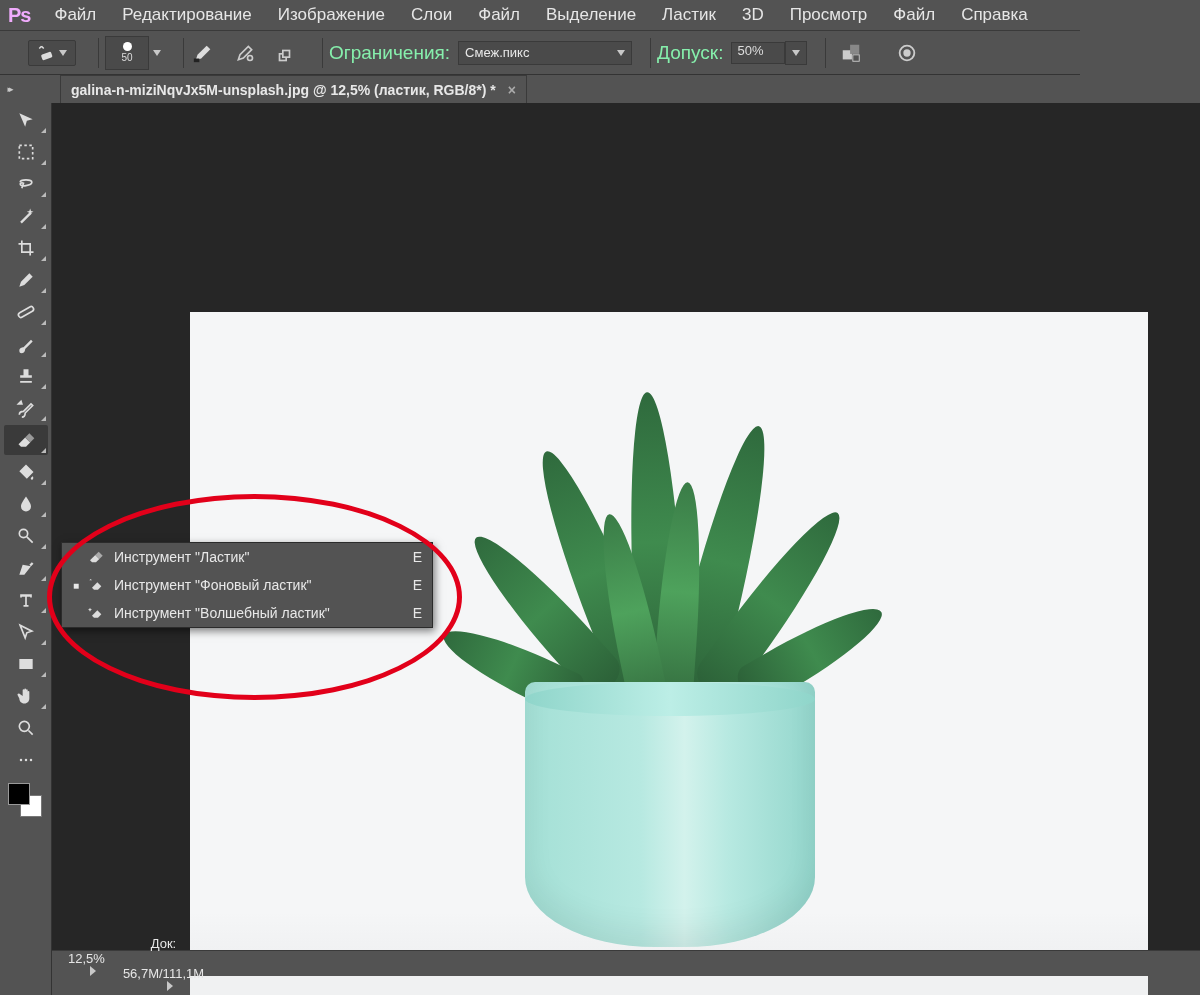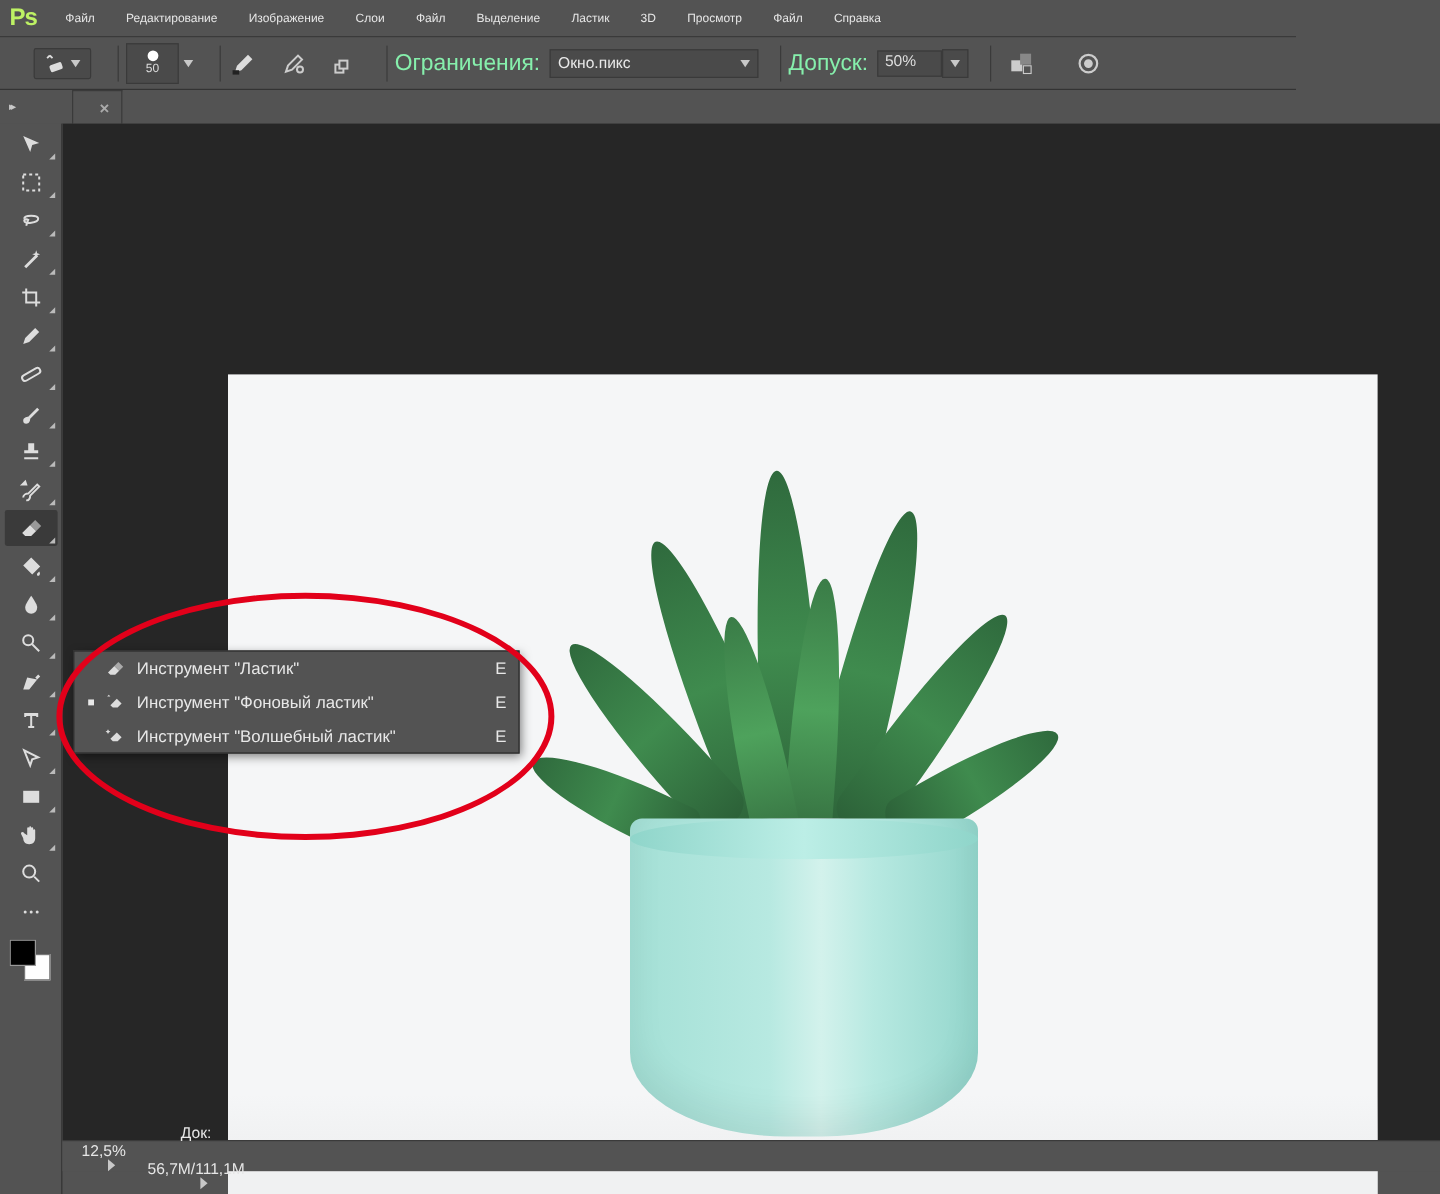--- a/index.html
+++ b/index.html
@@ -1,20 +1,20 @@
 <!DOCTYPE html>
 <html><head>
 <meta charset="utf-8">
 <style>
   html,body{margin:0;padding:0;width:1200px;height:995px;background:#535353;font-family:"Segoe UI",Tahoma,Arial,sans-serif;color:#ddd;overflow:hidden;font-size:14px;}
   *{box-sizing:border-box;}
 
   .menubar{position:absolute;left:0;top:0;width:1200px;height:30px;display:flex;align-items:center;background:#535353;padding-left:8px;}
-  .menubar .ps-logo{color:#bef264;font-weight:bold;font-size:20px;margin-right:24px;letter-spacing:-1px;}
-  .menubar .menu-item{color:#e6e6e6;margin-right:26px;font-size:10px;cursor:default;}
+  .menubar .ps-logo{color:#f0abfc;font-weight:bold;font-size:20px;margin-right:24px;letter-spacing:-1px;}
+  .menubar .menu-item{color:#e6e6e6;margin-right:26px;font-size:17px;cursor:default;}
 
   .optbar{position:absolute;left:0;top:30px;width:1080px;height:45px;background:#535353;border-top:1px solid #3a3a3a;border-bottom:1px solid #333;display:flex;align-items:center;padding-left:28px;}
   .optbar .ob-item{display:flex;align-items:center;margin-right:16px;}
   .optbar .ob-tool{width:48px;height:26px;border:1px solid #3a3a3a;background:#4a4a4a;border-radius:2px;display:flex;align-items:center;justify-content:center;}
   .optbar .sep{width:1px;height:30px;background:#3a3a3a;margin:0 6px;}
   .brush-prev{width:44px;height:34px;border:1px solid #3a3a3a;background:#4a4a4a;display:flex;flex-direction:column;align-items:center;justify-content:center;font-size:10px;color:#ddd;position:relative;}
   .brush-prev .dot{width:9px;height:9px;border-radius:50%;background:#fff;margin-bottom:1px;}
   .optbar .chev{width:0;height:0;border-left:4px solid transparent;border-right:4px solid transparent;border-top:6px solid #c8c8c8;margin-left:4px;}
   .icon-btn{width:26px;height:26px;display:flex;align-items:center;justify-content:center;color:#c8c8c8;}
   .lbl{color:#86efac;font-size:19px;margin-right:8px;}
@@ -108,21 +108,21 @@
   </div>
   <div class="ob-item icon-btn">
     <svg width="20" height="20" viewBox="0 0 24 24" stroke="#ccc" fill="none" stroke-width="2">
         <rect x="3" y="13" width="8" height="8"></rect>
         <rect x="7" y="9" width="8" height="8" fill="#555"></rect>
       </svg>
   </div>
   <div class="sep"></div>
   <span class="lbl">Ограничения:</span>
   <div class="dd" style="width:174px">
-    <span>Окно.пикс</span>
+    <span>Смеж.пикс</span>
     <div class="chev"></div>
   </div>
   <div class="sep" style="margin-left:18px"></div>
   <span class="lbl">Допуск:</span>
   <div class="numbox">
     <span>50%</span>
   </div>
   <div class="dd" style="width:22px;padding:0;justify-content:center">
       <div class="chev" style="margin:0"></div>
     </div>
@@ -140,20 +140,21 @@
         <circle cx="12" cy="12" r="3" fill="#ccc"></circle>
       </svg>
   </div>
 </div>
 
 <div class="expander">
     <span class="arrs">▸▸</span>
   </div>
 
 <div class="doc-tab">
+  <span>galina-n-miziNqvJx5M-unsplash.jpg @ 12,5% (ластик, RGB/8*) *</span>
   <span class="x">×</span>
 </div>
 
 <div class="canvas-area">
   <div class="photo">
     <div class="table-shadow"></div>
 
     <div class="leaf" style="left:440px;top:80px;width:50px;height:300px;transform:rotate(-3deg)"></div>
     <div class="leaf" style="left:380px;top:130px;width:50px;height:260px;transform:rotate(-22deg)"></div>
     <div class="leaf" style="left:510px;top:110px;width:50px;height:280px;transform:rotate(14deg)"></div>

